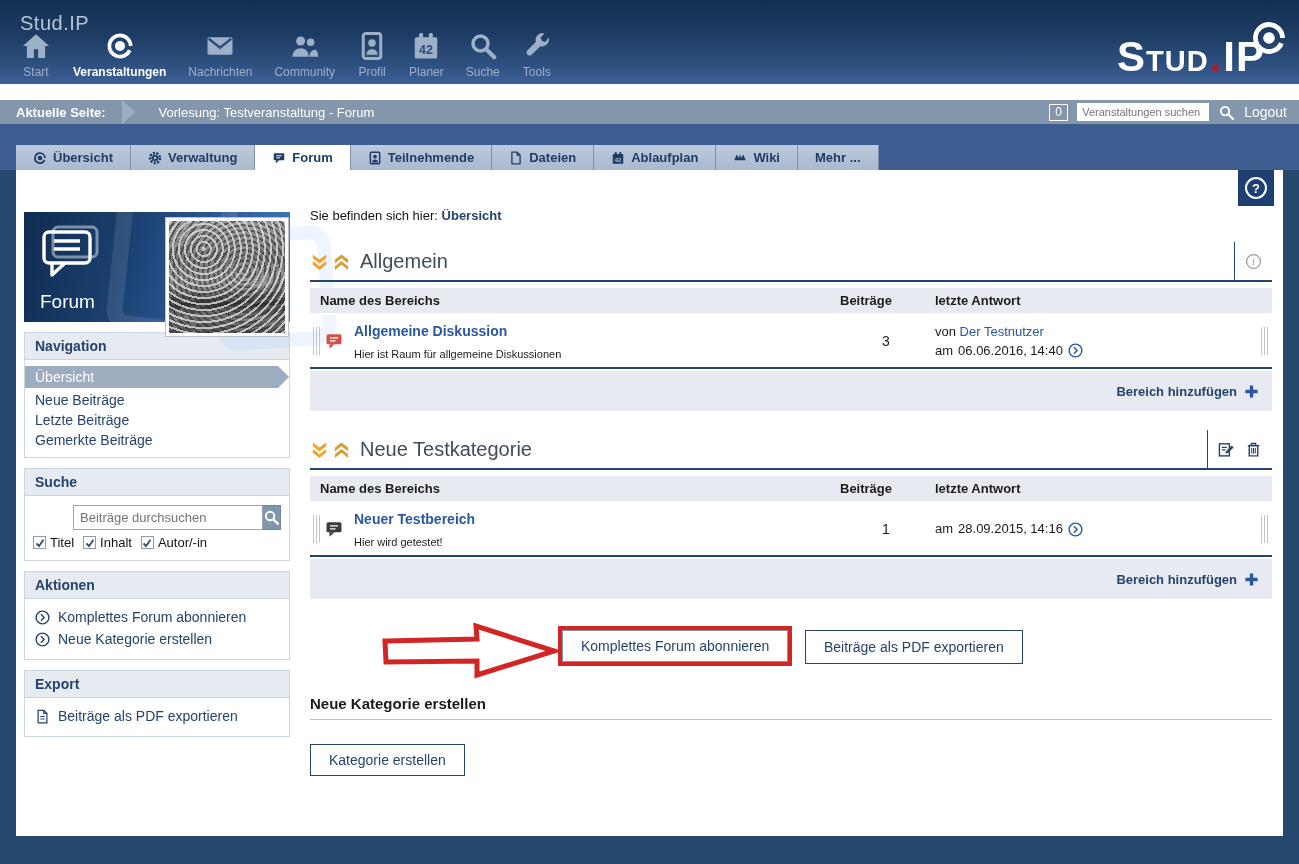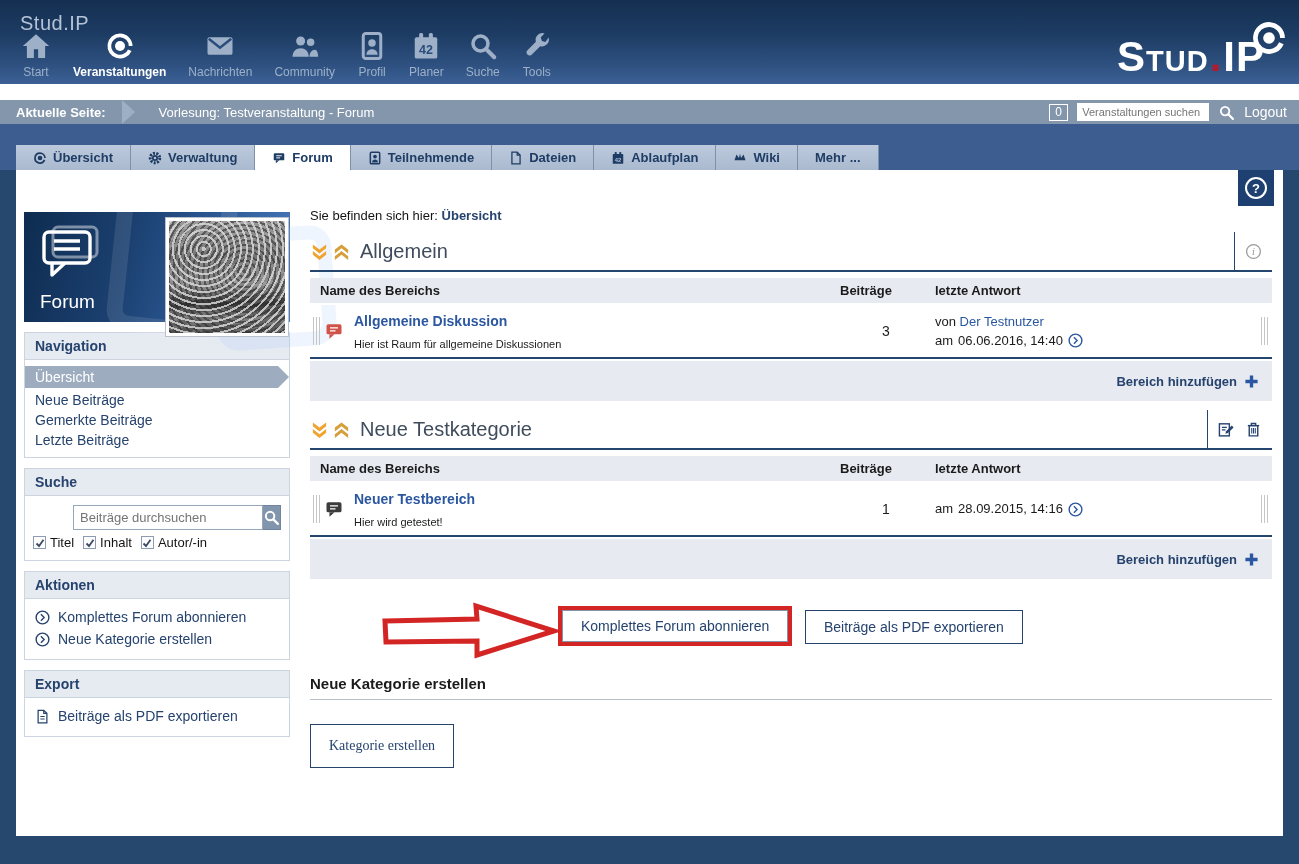--- a/index.html
+++ b/index.html
@@ -92,21 +92,21 @@
 
   .action-list { padding:7px 0 9px; }
   .action-item { display:flex; align-items:center; gap:8px; font-size:14px; color:#26436e; padding:3px 10px; cursor:pointer; }
   .action-item svg { width:15px; height:15px; flex:none; }
 
   
   .main { position:absolute; left:294px; top:0; width:962px; }
   .you-are-here { margin-top:38px; font-size:13px; color:#141414; }
   .you-are-here .here-link { font-weight:bold; color:#26436e; cursor:pointer; }
 
-  .cat-header { display:flex; align-items:center; height:40px; border-bottom:2px solid #24466e; margin-top:9px; }
+  .cat-header { display:flex; align-items:center; height:40px; border-bottom:2px solid #24466e; margin-top:19px; }
   .cat-chevrons { display:flex; align-items:center; gap:3px; }
   .cat-chevrons svg { width:19px; height:19px; cursor:pointer; }
   .cat-title { font-size:20px; color:#3f4c5c; margin-left:9px; flex:1; }
   .cat-tools { align-self:stretch; display:flex; align-items:center; justify-content:center; gap:10px;
     border-left:1px solid #24466e; padding:0 10px; }
   .cat-tools svg { width:17px; height:17px; cursor:pointer; }
 
   .table-header { display:flex; align-items:center; background:#e7ebf1; height:27px; margin-top:6px;
     font-size:13px; font-weight:bold; color:#1b1b1b; border-bottom:2px solid #fff; }
   .col-name { flex:1; padding-left:10px; }
@@ -137,21 +137,21 @@
   .btn { background:#fff; border:1px solid #26436e; font-size:14px; color:#26436e; padding:0 18px; height:34px;
     font-family:"Liberation Sans", sans-serif; cursor:pointer; }
   .red-wrap .btn { border:1px solid #8294ab; height:32px; }
   .btn-export { position:absolute; left:495px; top:5px; }
 
   
   .new-cat { margin-top:20px; }
   .new-cat-title { font-size:15px; font-weight:bold; color:#1b1b1b; padding-bottom:7px; border-bottom:1px solid #b9bfc9; }
   .new-cat-row { display:flex; align-items:center; gap:12px; margin-top:24px; }
   .new-cat-input { width:385px; height:27px; border:1px solid #a6a6a6; font-size:13px; padding:0 8px; color:#555; outline:none; }
-  .new-cat-btn { height:44px;font-family:Liberation Serif, serif; }
+  .new-cat-btn { height:32px; }
 </style>
 </head>
 <body>
 
 <div class="page">
 
   <div class="top-header">
     <div class="app-name">Stud.IP</div>
 
     <div class="main-nav">
@@ -326,22 +326,22 @@
           </svg>
           <div class="banner-title">Forum</div>
           <div class="banner-photo"></div>
         </div>
 
         <div class="side-box">
           <div class="side-box-header">Navigation</div>
           <div class="side-nav-list">
             <div class="side-nav-item selected">Übersicht</div>
             <div class="side-nav-item">Neue Beiträge</div>
+            <div class="side-nav-item">Letzte Beiträge</div>
             <div class="side-nav-item">Gemerkte Beiträge</div>
-            <div class="side-nav-item">Letzte Beiträge</div>
           </div>
         </div>
 
         <div class="side-box">
           <div class="side-box-header">Suche</div>
           <div class="search-row">
             <input class="search-input" placeholder="Beiträge durchsuchen" style="">
             <div class="search-btn">
               <svg viewBox="0 0 24 24">
                   <circle cx="10" cy="10" r="6" stroke-width="2.8"></circle>

